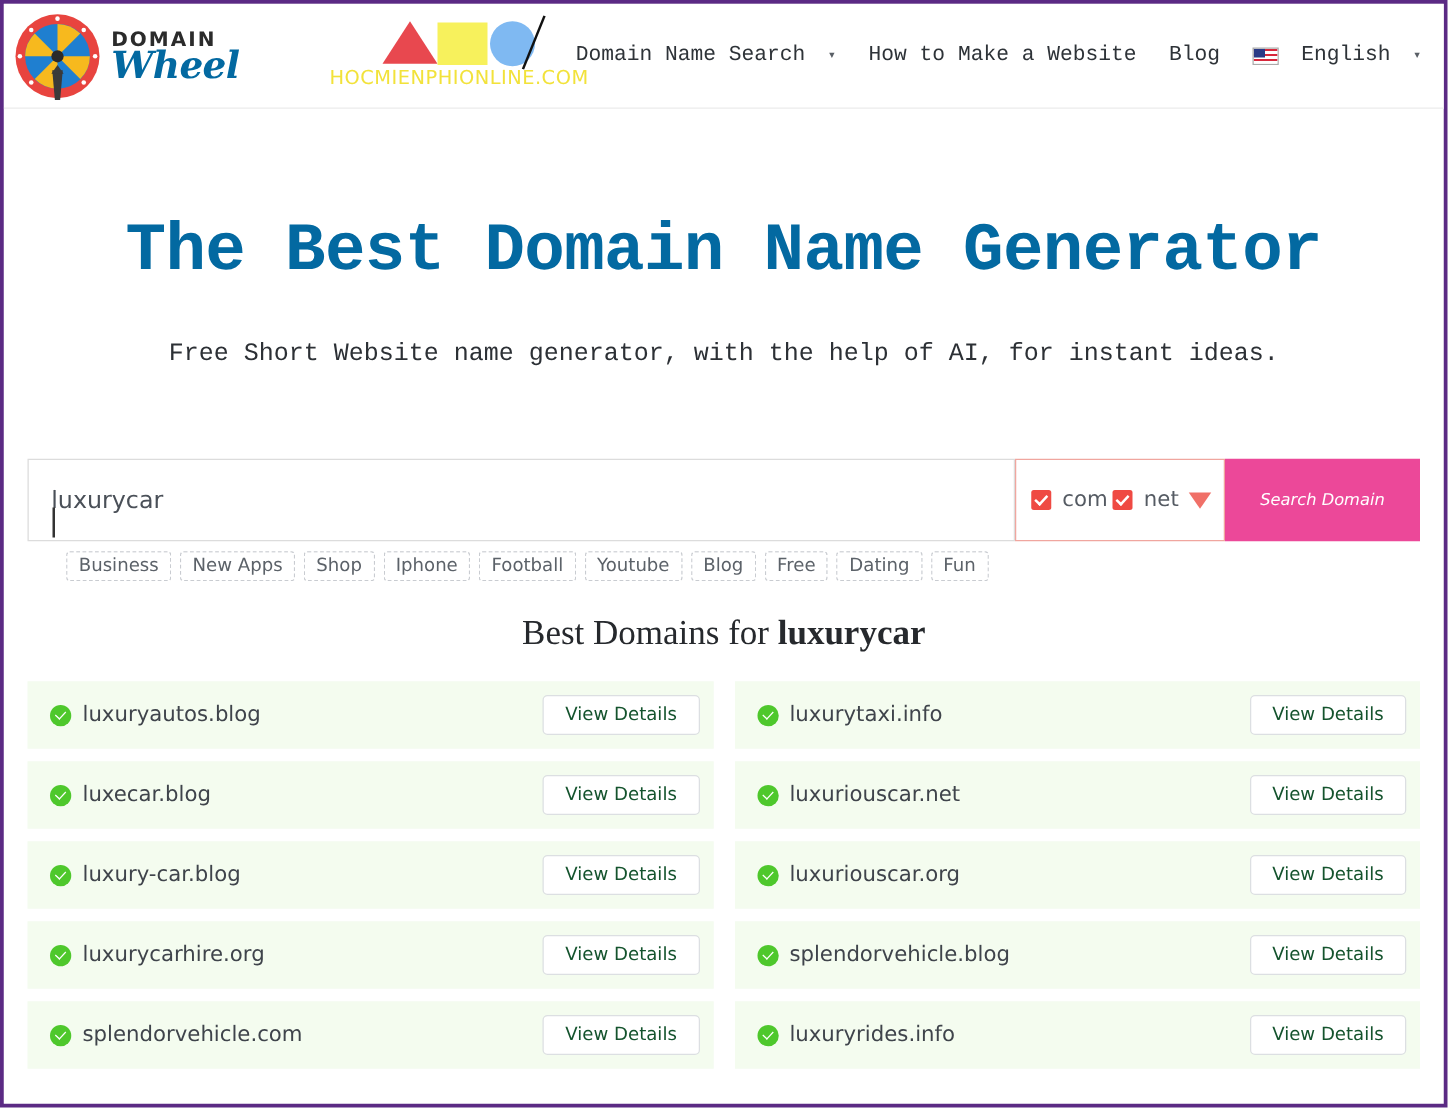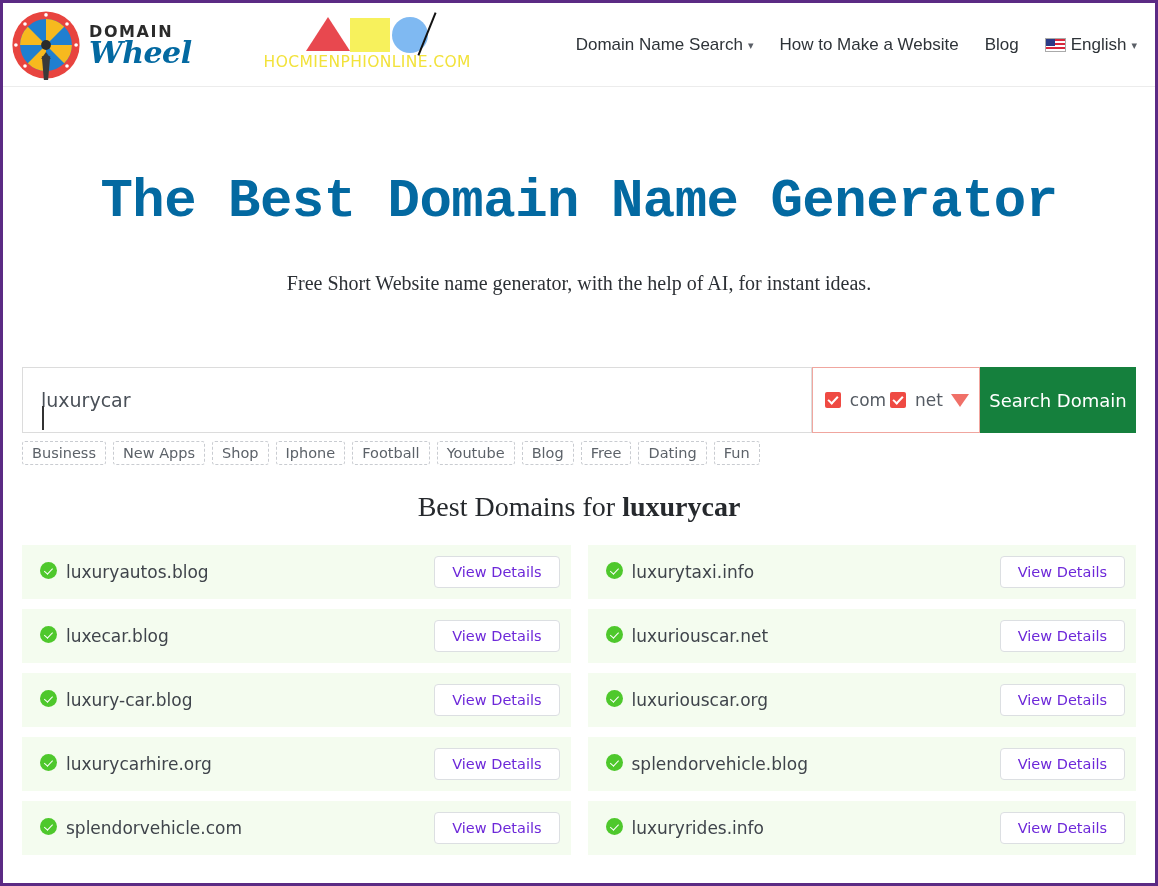--- a/index.html
+++ b/index.html
@@ -108,26 +108,26 @@
     white-space: nowrap;
   }
 
   .nav {
     margin-left: auto;
     display: flex;
     align-items: center;
     gap: 26px;
   }
   .nav-item {
-    font-family: Liberation Sans, sans-serif;
+    font-family: Liberation Mono, monospace;
     font-size: 17px;
     color: #2e3338;
     display: flex;
     align-items: center;
-    gap: 5px;
+    gap: 18px;
     cursor: pointer;
     white-space: nowrap;
   }
   .caret {
     font-size: 11px;
     color: #5a5f66;
     line-height: 1;
     position: relative;
     top: 1px;
   }
@@ -160,21 +160,21 @@
     padding-top: 84px;
   }
   .hero h1 {
     font-family: Liberation Mono, monospace;
     font-size: 54px;
     font-weight: bold;
     color: #0369a1;
     letter-spacing: -0.5px;
   }
   .hero p {
-    font-family: Liberation Serif, serif;
+    font-family: Liberation Mono, monospace;
     font-size: 20px;
     color: #2c3035;
     margin-top: 40px;
   }
 
   
   .search-wrap {
     margin-top: 72px;
     padding: 0 19px;
     display: flex;
@@ -240,37 +240,39 @@
   .tld-arrow {
     width: 0; height: 0;
     border-left: 9px solid transparent;
     border-right: 9px solid transparent;
     border-top: 13px solid #f07068;
     flex: 0 0 auto;
   }
 
   .search-btn {
     flex: 0 0 156px;
-    background: #15803d;
+    background: #ec4899;
     color: #fff;
     border: none;
     font-family: "DejaVu Sans", sans-serif;
-    font-size: 18px;
+    font-size: 13px;
     cursor: pointer;
     display: flex;
     align-items: center;
     justify-content: center;
+    font-style: italic;
   }
 
   
   .tags {
     display: flex;
     gap: 7px;
     padding: 8px 19px 0 19px;
     flex-wrap: nowrap;
+    margin-left: 31px;
   }
   .tag {
     border: 1px dashed #c9ccd1;
     border-radius: 3px;
     padding: 3px 9px;
     font-family: "DejaVu Sans", sans-serif;
     font-size: 14.5px;
     color: #5c6269;
     cursor: pointer;
     white-space: nowrap;
@@ -297,20 +299,21 @@
   }
   .row {
     background: #f4fcef;
     height: 54px;
     display: flex;
     align-items: center;
     padding: 0 11px 0 18px;
   }
   .row-left {
     display: flex;
+    align-items: center;
     gap: 9px;
     flex: 1 1 auto;
     min-width: 0;
   }
   .check-icon {
     width: 17px; height: 17px;
     border-radius: 50%;
     background: #4ec82c;
     position: relative;
     flex: 0 0 auto;
@@ -333,21 +336,21 @@
     white-space: nowrap;
   }
   .details-btn {
     flex: 0 0 auto;
     background: #fff;
     border: 1px solid #dcdfe2;
     border-radius: 4px;
     padding: 7px 17px;
     font-family: "DejaVu Sans", sans-serif;
     font-size: 14.5px;
-    color: #6d28d9;
+    color: #14532d;
     cursor: pointer;
   }
 </style>
 </head>
 <body>
 
 <div class="header">
 
   <div class="brand-logo">
     <div class="wheel-mark">

